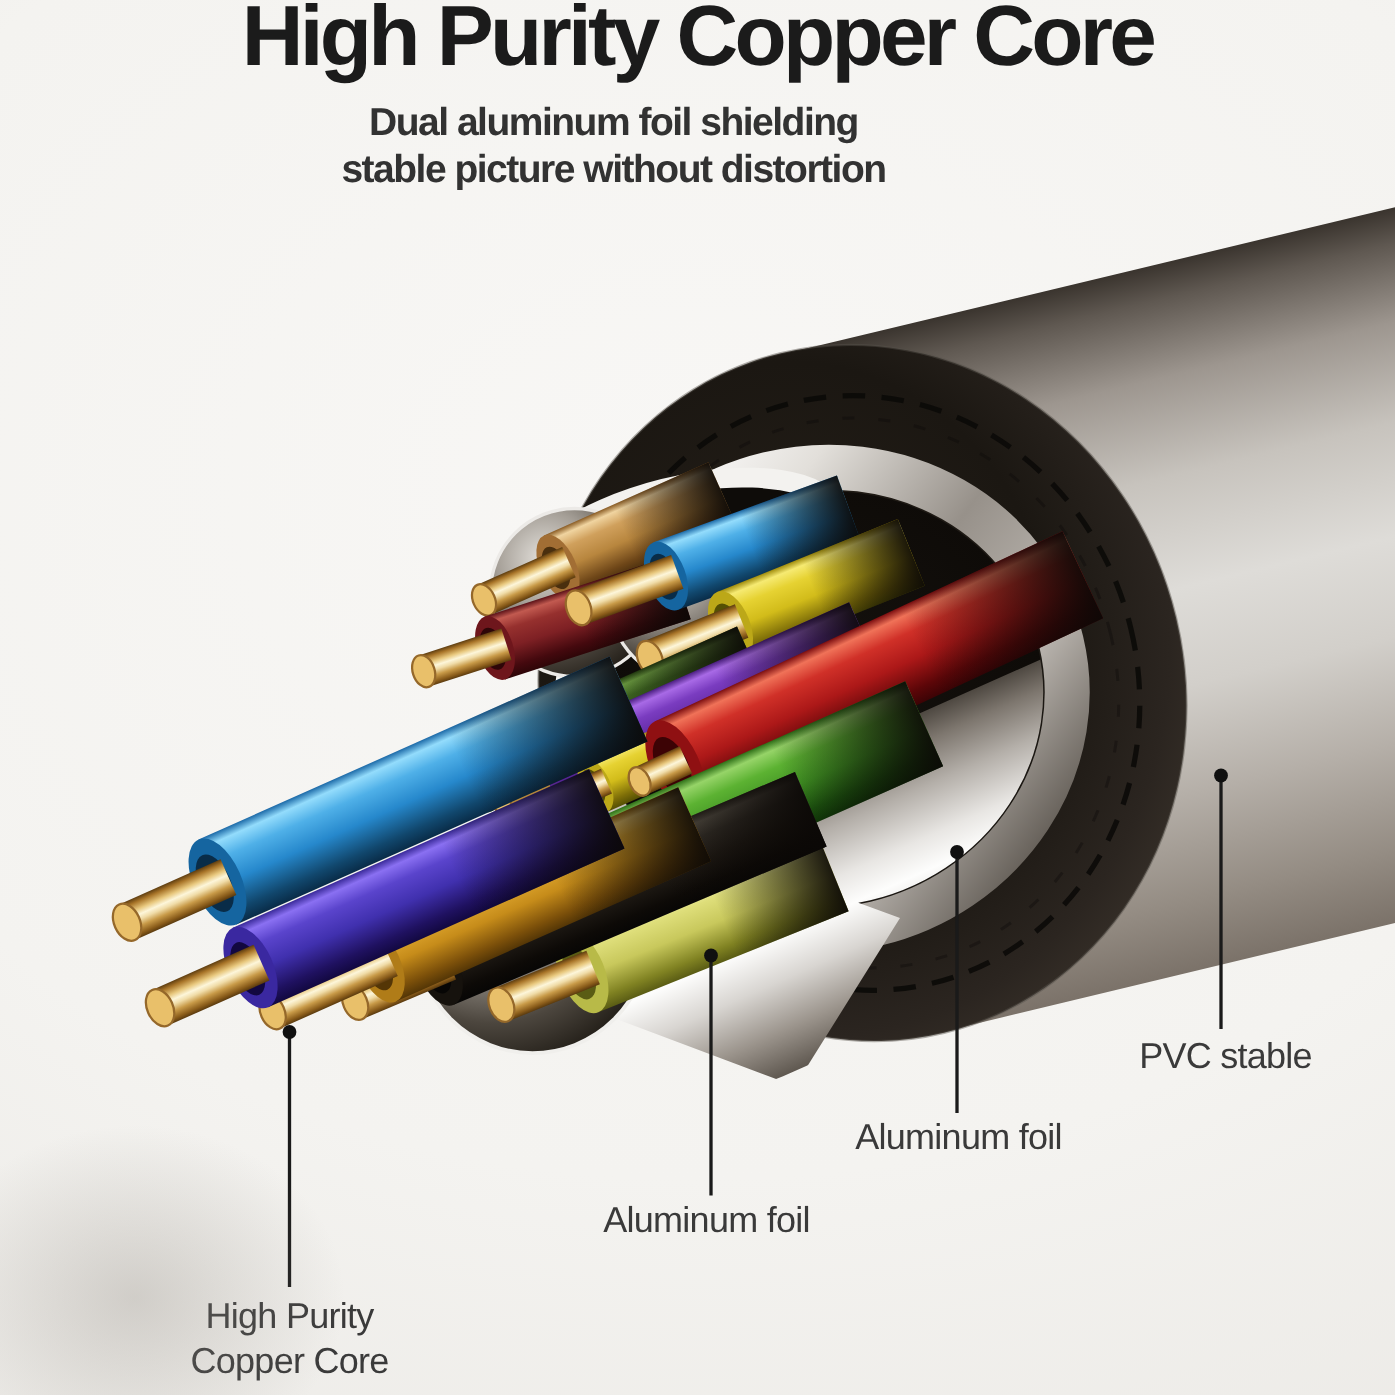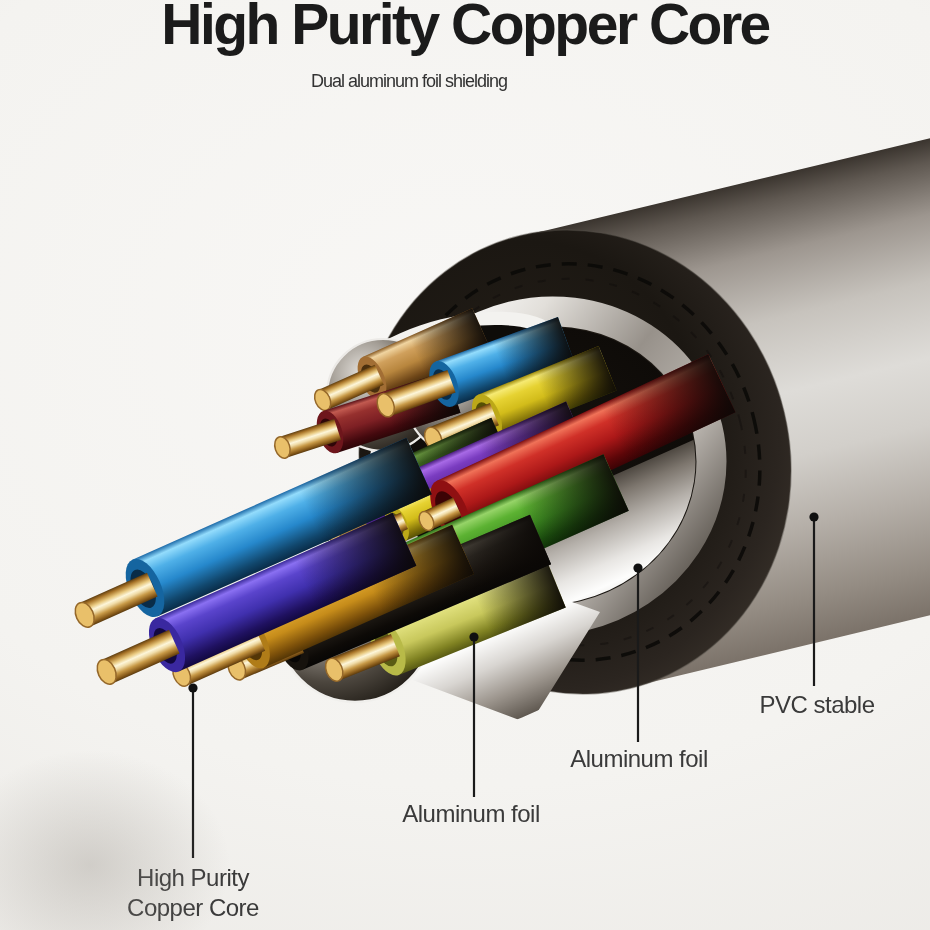--- a/index.html
+++ b/index.html
@@ -11,37 +11,38 @@
   .stage::after{
     content:"";position:absolute;left:-50px;bottom:-50px;width:280px;height:230px;pointer-events:none;
     background:radial-gradient(closest-side, rgba(150,144,136,.35), rgba(150,144,136,0));
   }
   .title{
     position:absolute;top:-9px;left:0;right:0;margin:0;text-align:center;
     font-size:57px;font-weight:700;letter-spacing:-2.5px;color:#1b1b1b;white-space:nowrap;
   }
   .subtitle{
     position:absolute;top:66px;left:0;right:112px;text-align:center;
-    font-size:18px;line-height:31px;letter-spacing:-1px;color:#323232;
+    font-size:26px;line-height:31px;letter-spacing:-1px;color:#323232;font-weight:bold;
   }
   .lbl{
     position:absolute;font-size:24px;letter-spacing:-.5px;color:#3a3a3a;
     white-space:nowrap;transform:translateX(-50%);
   }
   #lbl-copper{text-align:center;line-height:30px;}
   svg{position:absolute;left:0;top:0;}
 </style>
 </head>
 <body>
 
 <div class="stage">
 
   <h1 class="title">High Purity Copper Core</h1>
   <div class="subtitle">
     <div>Dual aluminum foil shielding</div>
+    <div>stable picture without distortion</div>
   </div>
 
   <svg width="930" height="930" viewBox="0 0 930 930">
     <defs>
       <linearGradient id="bodyGrad" gradientUnits="userSpaceOnUse" x1="800" y1="230" x2="800" y2="694">
         <stop offset="0" stop-color="#3a342e"></stop>
           <stop offset=".05" stop-color="#5f5851"></stop>
         <stop offset=".16" stop-color="#9d968f"></stop>
           <stop offset=".30" stop-color="#c7c3bd"></stop>
         <stop offset=".46" stop-color="#dedcd8"></stop>

